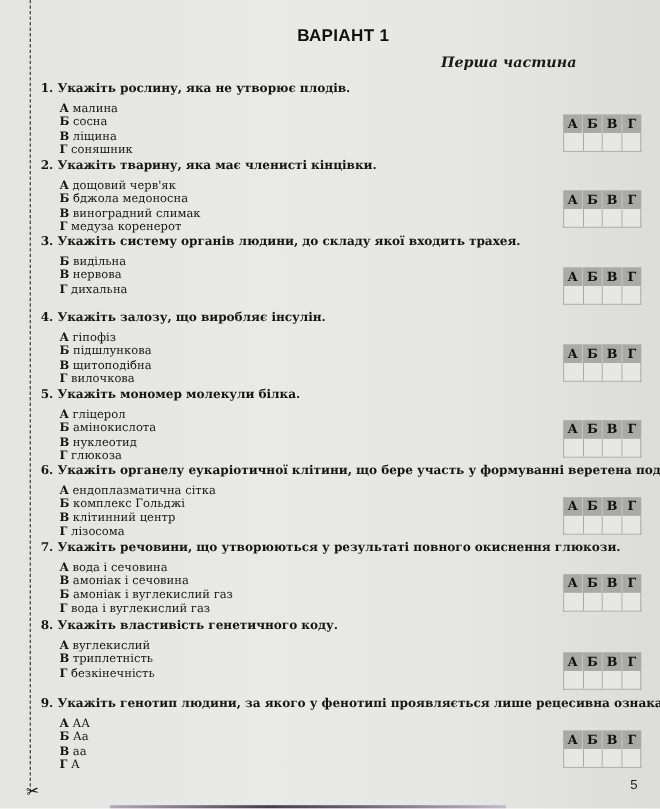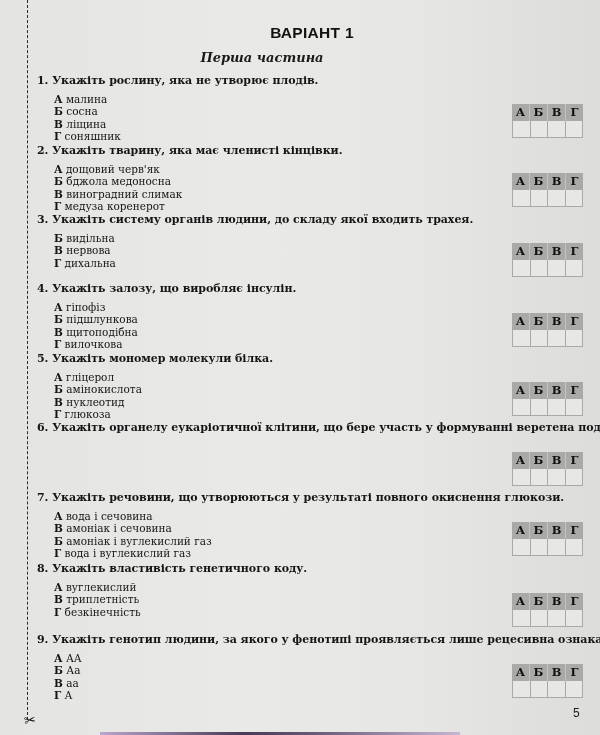--- a/index.html
+++ b/index.html
@@ -51,21 +51,21 @@
       font-size: 15.5px;
       letter-spacing: 0.3px;
       color: #111;
       padding-left: 12px;
     }
     .subtitle {
       position: absolute;
       top: 50px;
       left: 0;
       width: 524px;
-      text-align: center;
+      text-align: right;
       font-family: "DejaVu Serif", serif;
       font-style: italic;
       font-weight: bold;
       font-size: 13px;
       color: #1a1a1a;
     }
     .question {
       position: absolute;
       left: 37px;
       width: 550px;
@@ -257,20 +257,26 @@
   <div class="cells">
     <span></span>
       <span></span>
       <span></span>
       <span></span>
   </div>
 </div>
 
 <div class="question" style="top:421px;">
   <div class="q-text"><span>6.</span> <span>Укажіть органелу еукаріотичної клітини, що бере участь у формуванні веретена поділу.</span></div>
+  <div class="options">
+    <div class="option"><span class="opt-letter">А</span> <span>ендоплазматична сітка</span></div>
+    <div class="option"><span class="opt-letter">Б</span> <span>комплекс Гольджі</span></div>
+    <div class="option"><span class="opt-letter">В</span> <span>клітинний центр</span></div>
+    <div class="option"><span class="opt-letter">Г</span> <span>лізосома</span></div>
+  </div>
 </div>
 <div class="answer-grid" style="top:452px;">
   <div class="hdr">
     <span>А</span>
       <span>Б</span>
       <span>В</span>
       <span>Г</span>
   </div>
   <div class="cells">
     <span></span>

